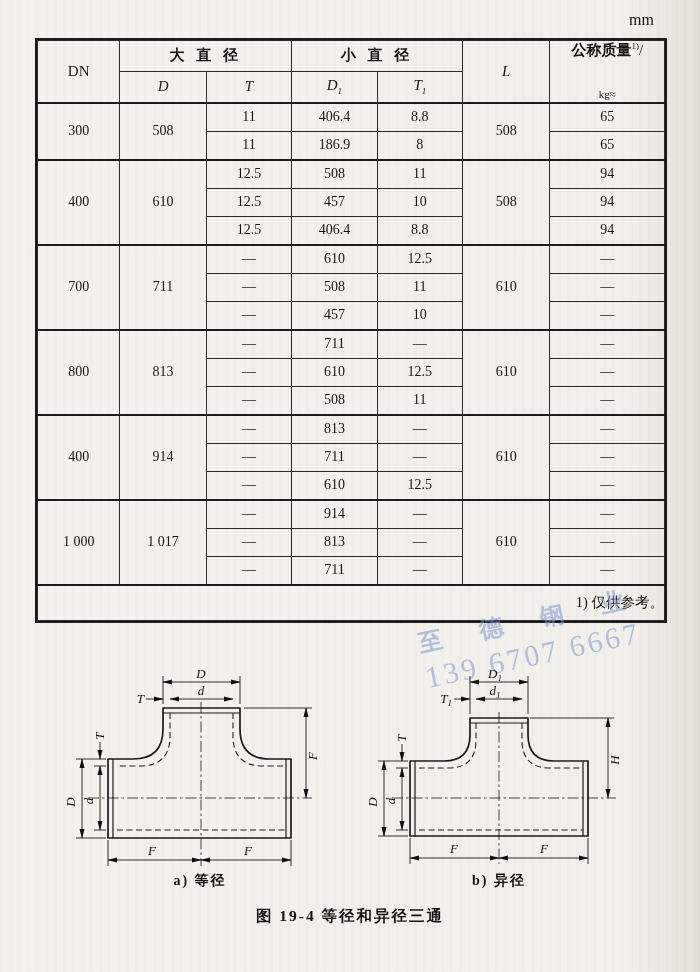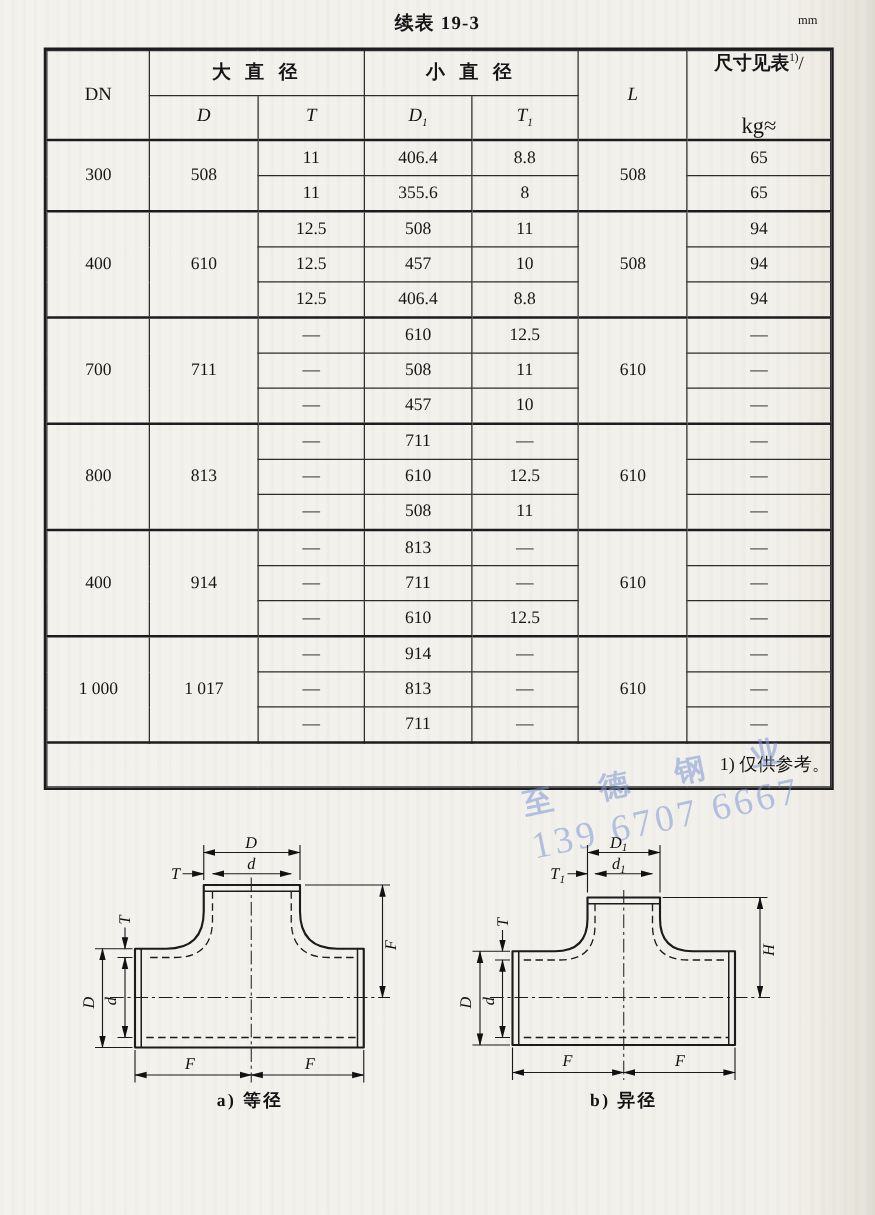--- a/index.html
+++ b/index.html
@@ -5,35 +5,35 @@
   html,body{margin:0;padding:0;}
   body{width:700px;height:972px;font-family:"Liberation Serif","DejaVu Serif",serif;color:#151515;}
   .page{position:relative;width:700px;height:972px;overflow:hidden;
     background:
       repeating-linear-gradient(90deg, rgba(90,100,120,0.025) 0 3px, rgba(0,0,0,0) 3px 9px),
       linear-gradient(90deg,#f4f2ec 0%,#f2f0ea 90%,#e6e3da 99%,#dcd9cf 100%);
   }
   
   .doc-title{position:absolute;top:9px;left:0;width:100%;text-align:center;
     font-size:15px;font-weight:600;letter-spacing:1px;}
-  .unit{position:absolute;top:11px;right:46px;font-size:10px;}
+  .unit{position:absolute;top:11px;right:46px;font-size:16px;}
   
   .table-wrap{position:absolute;left:35px;top:38px;width:628px;border:2px solid #1c1c1c;}
   table{border-collapse:collapse;width:100%;table-layout:fixed;}
   td,th{border:1px solid #2c2c2c;text-align:center;vertical-align:middle;
     font-size:14px;font-weight:normal;padding:0;line-height:1.15;}
   thead th{height:29px;font-size:15px;}
   .cjk-h{font-weight:600;letter-spacing:4px;}
   .it{font-style:italic;font-family:"Liberation Serif","DejaVu Serif",serif;}
   sub{font-size:9px;}
   sup{font-size:9px;}
   tbody td{height:27px;}
   tr.group-first td{border-top:2px solid #1c1c1c;}
   .mass div{line-height:1.25;}
-  .mass .l2{font-size:18px;margin-top:28px;}
+  .mass .l2{font-size:11px;margin-top:28px;}
   td.footnote{border-top:2px solid #1c1c1c;text-align:right;padding:5px 0 5px 4px;
     font-size:14.5px;height:24px;}
   
   .section{position:absolute;left:33px;top:626px;width:645px;font-size:15.5px;
     font-weight:600;letter-spacing:0.5px;}
   .section .num{font-weight:700;margin-right:14px;font-family:"DejaVu Serif",serif;}
   
   .watermark{position:absolute;left:420px;top:604px;transform:rotate(-12deg);
     color:rgba(125,150,212,0.55);pointer-events:none;text-align:left;white-space:nowrap;}
   .watermark .w1{font-size:24px;letter-spacing:16px;font-weight:600;}
@@ -51,42 +51,41 @@
   .capline{fill:none;stroke:#1b1b1b;stroke-width:1.2;}
   .inner{fill:none;stroke:#1b1b1b;stroke-width:1.05;stroke-dasharray:6 3.5;}
   .cline{fill:none;stroke:#1b1b1b;stroke-width:0.8;stroke-dasharray:11 3 2.5 3;}
   .dim{fill:none;stroke:#1b1b1b;stroke-width:0.9;}
 </style>
 </head>
 <body>
 
 <div class="page">
 
-  <div class="doc-title">续表 19-3</div>
   <div class="unit">mm</div>
 
   <div class="table-wrap">
     <table>
       <colgroup>
         <col style="width:82px">
           <col style="width:86px">
           <col style="width:85px">
         <col style="width:85px">
           <col style="width:85px">
           <col style="width:87px">
         <col style="width:114px">
       </colgroup>
       <thead>
         <tr>
           <th rowspan="2">DN</th>
           <th colspan="2" class="cjk-h">大 直 径</th>
           <th colspan="2" class="cjk-h">小 直 径</th>
           <th rowspan="2" class="it">L</th>
           <th rowspan="2" class="mass">
-            <div><span class="cjk-h" style="letter-spacing:0">尺寸见表</span><sup>1)</sup><span>/</span></div>
+            <div><span class="cjk-h" style="letter-spacing:0">公称质量</span><sup>1)</sup><span>/</span></div>
             <div class="l2">kg≈</div>
           </th>
         </tr>
         <tr>
           <th class="it">D</th>
           <th class="it">T</th>
           <th><span class="it">D</span><sub class="it">1</sub></th>
           <th><span class="it">T</span><sub class="it">1</sub></th>
         </tr>
       </thead>
@@ -96,21 +95,21 @@
           <td rowspan="2">300</td>
           <td rowspan="2">508</td>
           <td>11</td>
           <td>406.4</td>
           <td>8.8</td>
           <td rowspan="2">508</td>
           <td>65</td>
         </tr>
         <tr>
           <td>11</td>
-          <td>355.6</td>
+          <td>186.9</td>
           <td>8</td>
           <td>65</td>
         </tr>
 
         <tr class="group-first">
           <td rowspan="3">400</td>
           <td rowspan="3">610</td>
           <td>12.5</td>
           <td>508</td>
           <td>11</td>
@@ -299,14 +298,15 @@
       <text class="dim-label" x="251" y="92" text-anchor="middle" transform="rotate(-90 251 92)">H</text>
       <path class="dim" d="M42,170 V196 M220,170 V196"></path>
       <line class="dim" x1="42" y1="190" x2="131" y2="190" marker-start="url(#arS)" marker-end="url(#arE)"></line>
       <text class="dim-label" x="86" y="185" text-anchor="middle">F</text>
       <line class="dim" x1="131" y1="190" x2="220" y2="190" marker-start="url(#arS)" marker-end="url(#arE)"></line>
       <text class="dim-label" x="176" y="185" text-anchor="middle">F</text>
     </g>
     <text class="cap" x="131" y="217" text-anchor="middle">b) 异径</text>
   </svg>
 
+  <div class="fig-caption">图 19-4  等径和异径三通</div>
 
 </div>
 
 </body></html>

